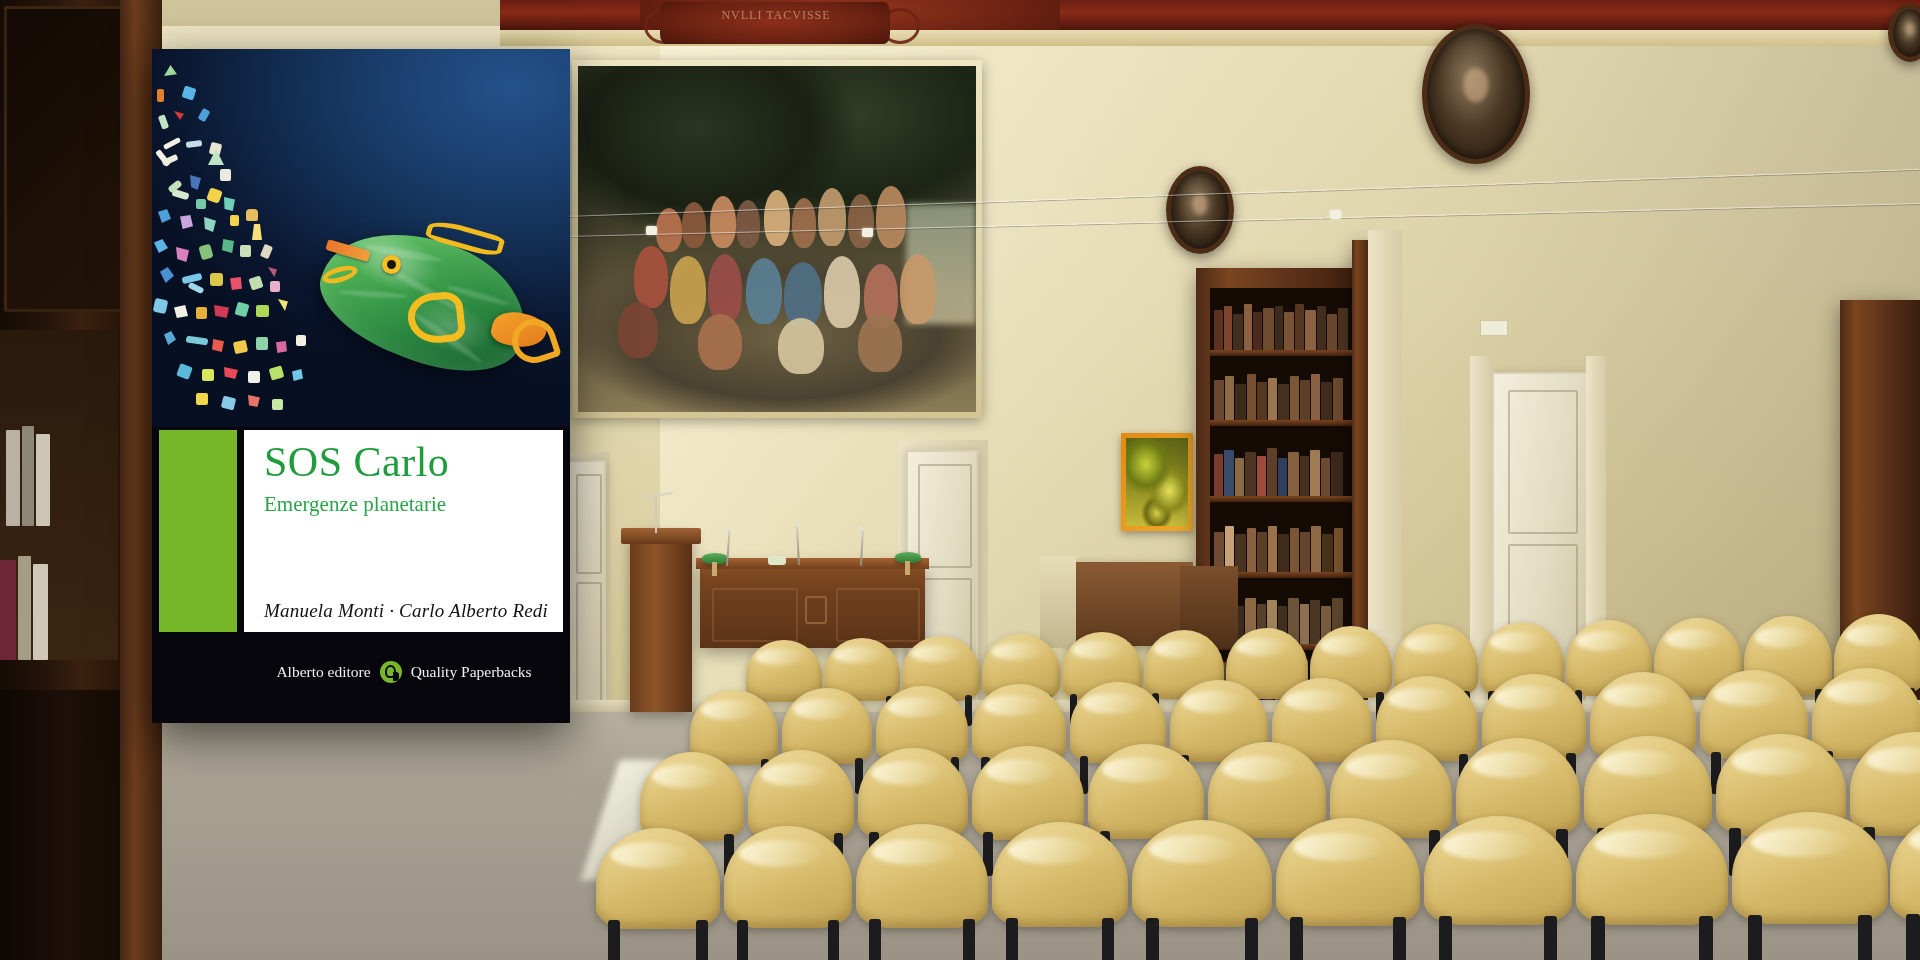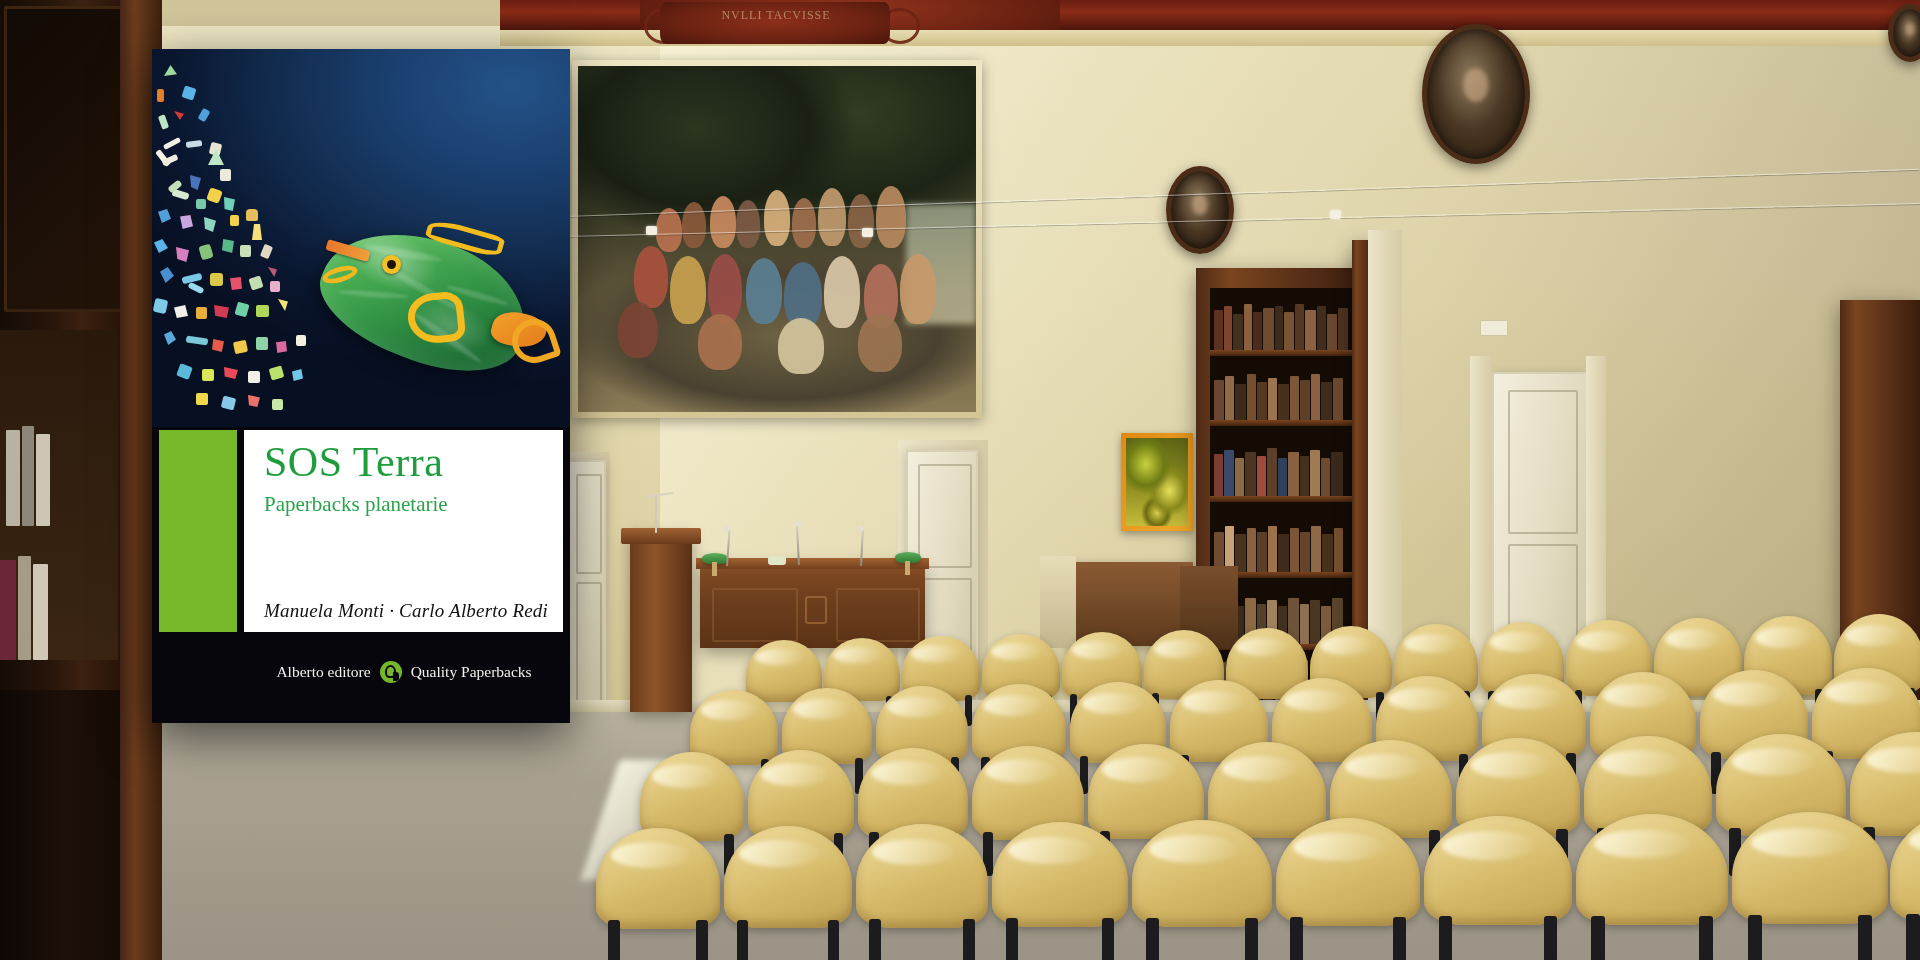--- a/index.html
+++ b/index.html
@@ -839,23 +839,23 @@
       <div class="fish-fin-side"></div>
       <div class="fish-tail">
         <div class="t1"></div>
         <div class="t2"></div>
       </div>
     </div>
 
     <div class="green-block"></div>
     <div class="white-block"></div>
 
-    <div class="title">SOS Terra</div>
+    <div class="title">SOS Carlo</div>
     <div class="subtitle">
-      <div>Paperbacks planetarie</div>
+      <div>Emergenze planetarie</div>
     </div>
     <div class="authors">Manuela Monti · Carlo Alberto Redi</div>
 
     <div class="imprint">
       <span>Alberto editore</span>
       <span class="qp-logo"></span>
       <span>Quality Paperbacks</span>
     </div>
   </div>
 

